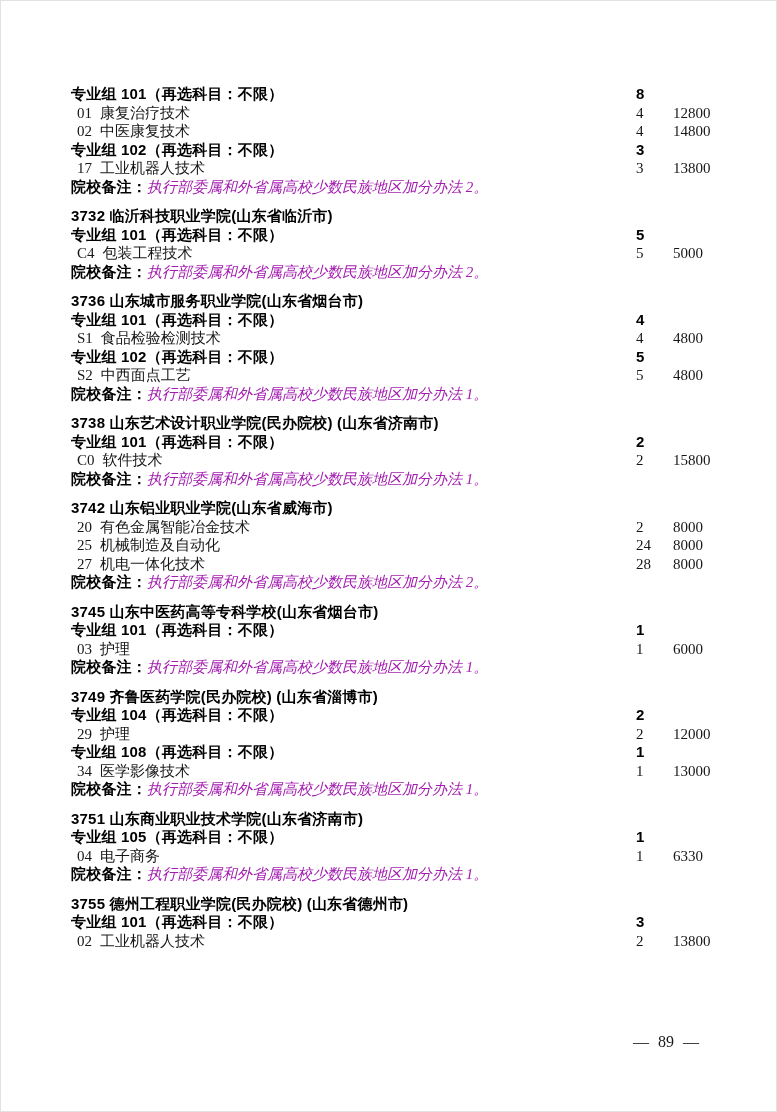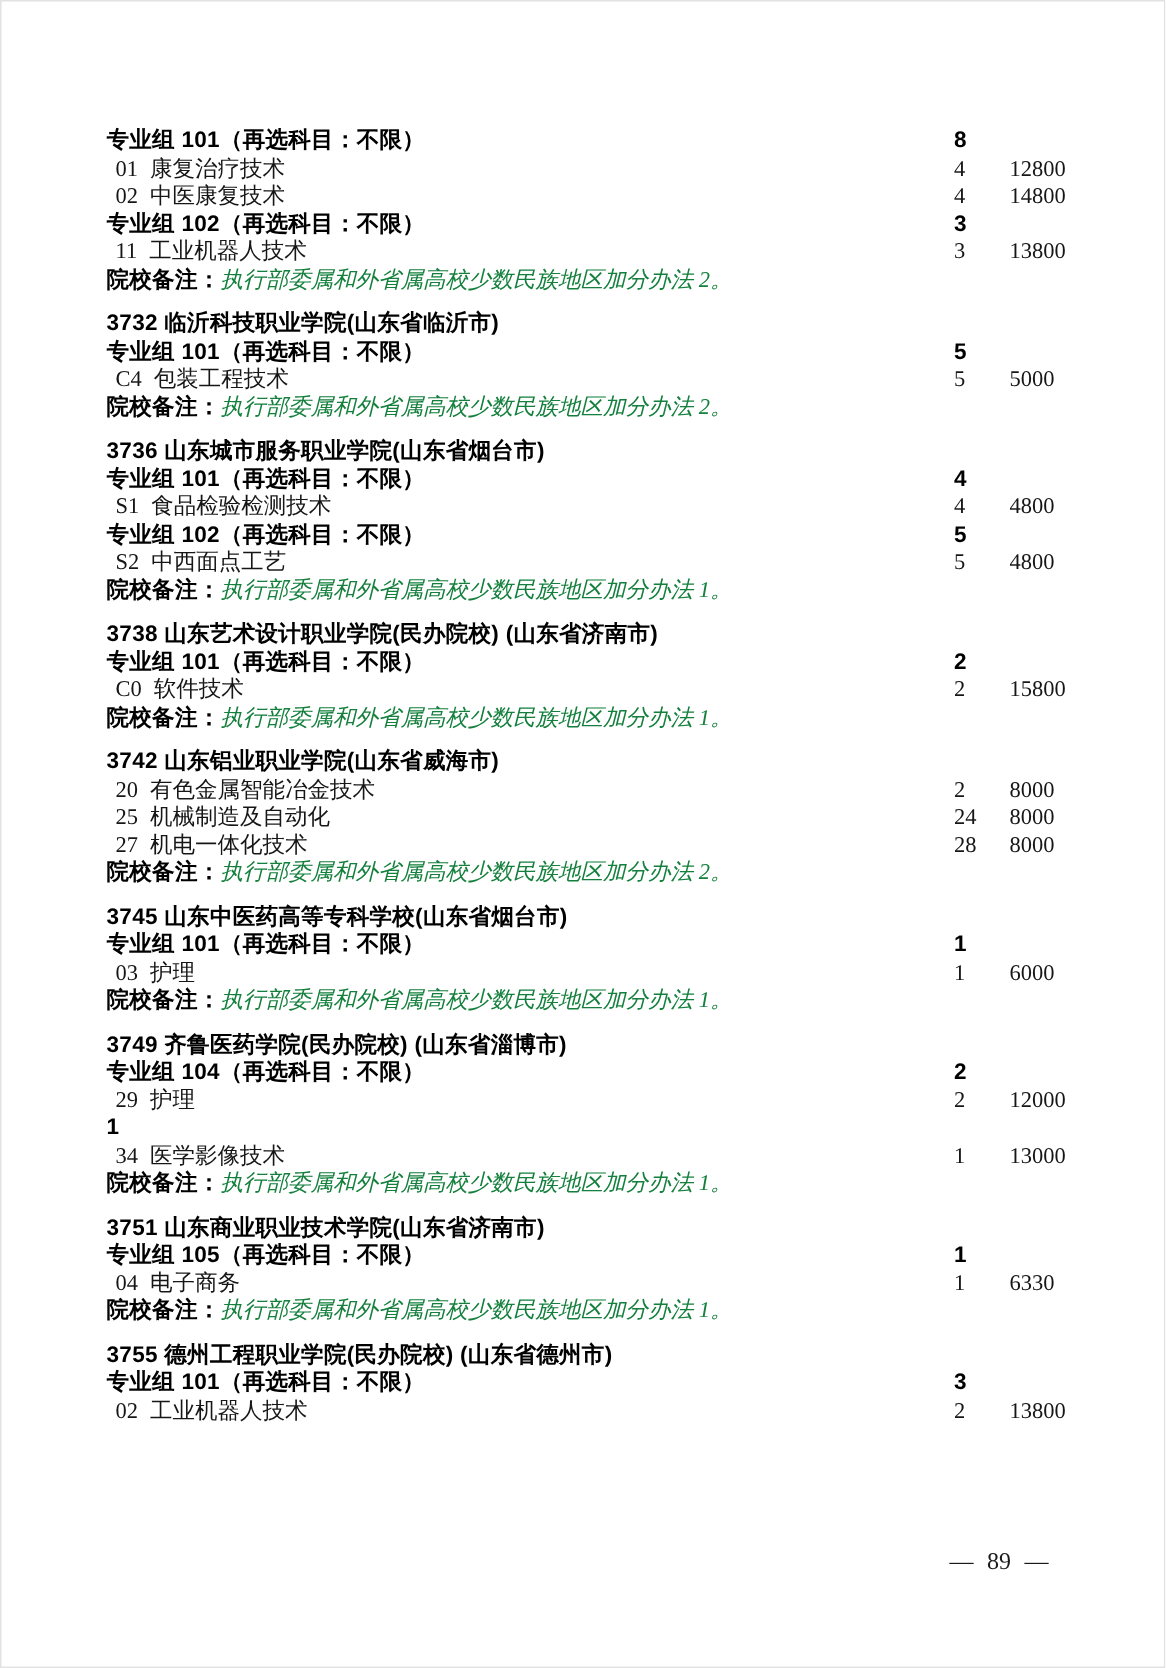--- a/index.html
+++ b/index.html
@@ -54,21 +54,21 @@
   .major .m-code { margin-right: 8px; margin-top: 20px; }
   .remark .r-label {
     font-family: Liberation Sans, sans-serif;
     font-weight: 700;
     color: #000000;
     letter-spacing: 0.2px;
   }
   .remark .r-text {
     font-family: "Liberation Serif", serif;
     font-style: italic;
-    color: #15803d;
+    color: #a21caf;
     margin-top: 28px;
   }
   .footer {
     position: absolute;
     top: 1032px;
     right: 77px;
     display: flex;
     align-items: baseline;
     gap: 9px;
     font-family: "Liberation Serif", serif;
@@ -96,21 +96,21 @@
       <span class="cell-left"><span class="m-code">02</span><span class="m-name">中医康复技术</span></span>
       <span class="cell-count">4</span>
       <span class="cell-fee">14800</span>
     </div>
     <div class="row group">
       <span class="cell-left g-label">专业组 102（再选科目：不限）</span>
       <span class="cell-count">3</span>
       <span class="cell-fee"></span>
     </div>
     <div class="row major">
-      <span class="cell-left"><span class="m-code">11</span><span class="m-name">工业机器人技术</span></span>
+      <span class="cell-left"><span class="m-code">17</span><span class="m-name">工业机器人技术</span></span>
       <span class="cell-count">3</span>
       <span class="cell-fee">13800</span>
     </div>
     <div class="row remark">
       <span class="cell-left"><span class="r-label">院校备注：</span><span class="r-text">执行部委属和外省属高校少数民族地区加分办法 2。</span></span>
     </div>
 
     <div class="row school">3732 临沂科技职业学院(山东省临沂市)</div>
     <div class="row group">
       <span class="cell-left g-label">专业组 101（再选科目：不限）</span>
@@ -206,20 +206,21 @@
       <span class="cell-left g-label">专业组 104（再选科目：不限）</span>
       <span class="cell-count">2</span>
       <span class="cell-fee"></span>
     </div>
     <div class="row major">
       <span class="cell-left"><span class="m-code">29</span><span class="m-name">护理</span></span>
       <span class="cell-count">2</span>
       <span class="cell-fee">12000</span>
     </div>
     <div class="row group">
+      <span class="cell-left g-label">专业组 108（再选科目：不限）</span>
       <span class="cell-count">1</span>
       <span class="cell-fee"></span>
     </div>
     <div class="row major">
       <span class="cell-left"><span class="m-code">34</span><span class="m-name">医学影像技术</span></span>
       <span class="cell-count">1</span>
       <span class="cell-fee">13000</span>
     </div>
     <div class="row remark">
       <span class="cell-left"><span class="r-label">院校备注：</span><span class="r-text">执行部委属和外省属高校少数民族地区加分办法 1。</span></span>

